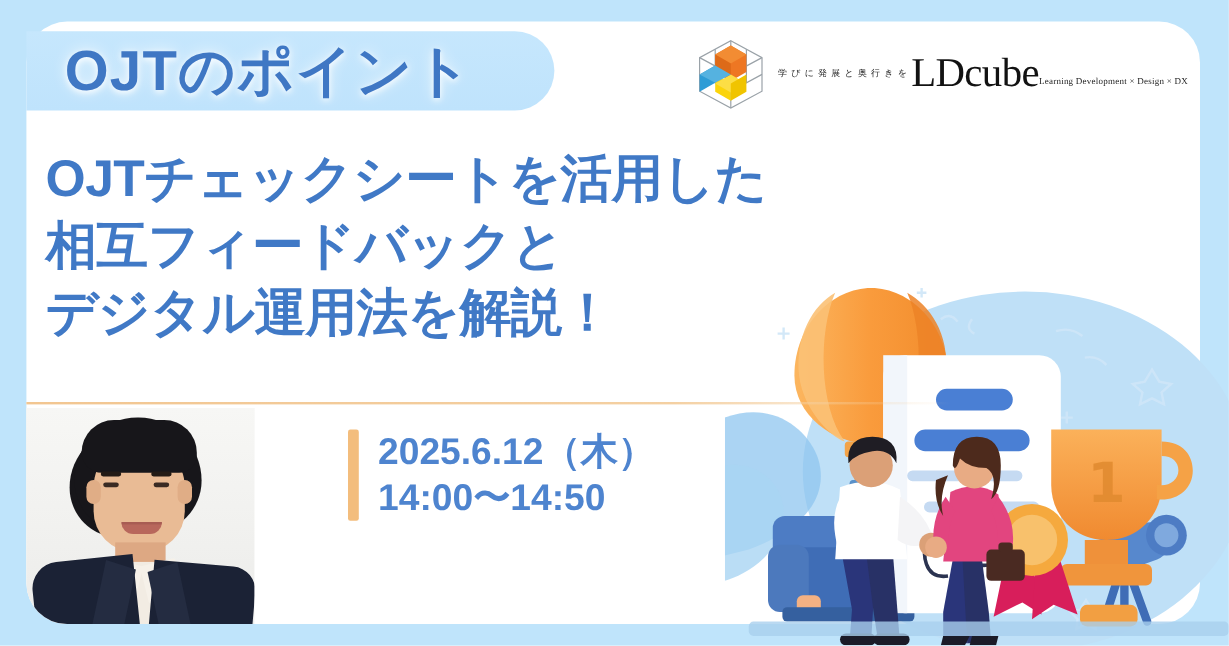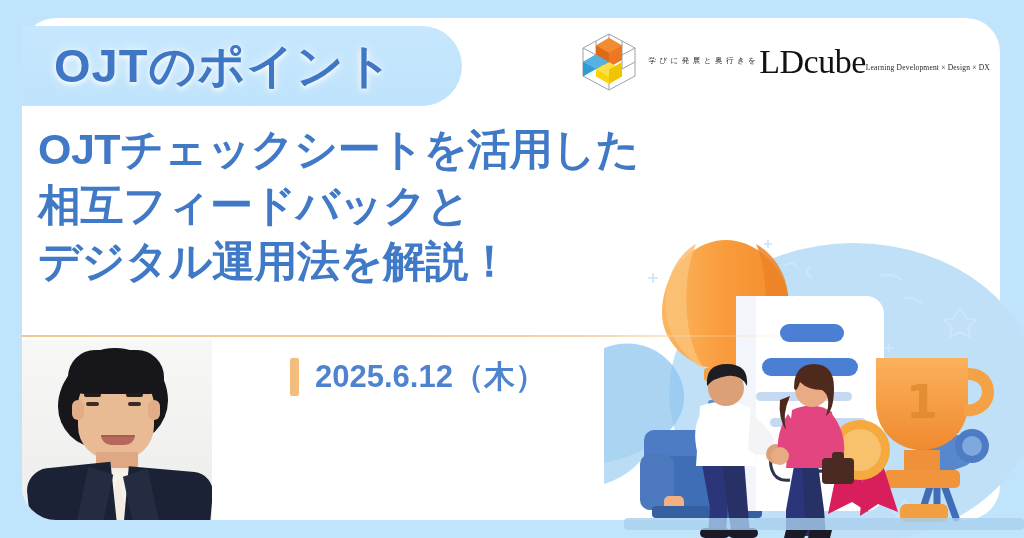--- a/index.html
+++ b/index.html
@@ -17,21 +17,21 @@
     width:978px; height:502px;
     background:#ffffff;
     border-radius:34px;
     overflow:hidden;
   }
 
   
   #badge {
     position:absolute;
     left:22px; top:26px;
-    width:440px; height:80px;
+    width:440px; height:66px;
     background:linear-gradient(180deg,#c6e7fd 0%,#bfe3fc 100%);
     border-radius:0 40px 40px 0;
     display:flex; align-items:center;
     padding-left:32px;
     z-index:6;
   }
   #badge-text {
     font-size:47px;
     font-weight:bold;
     color:#3f77c4;
@@ -373,17 +373,18 @@
   <div class="ph-jacket-l"></div>
   <div class="ph-jacket-r"></div>
   <div class="ph-lapel-l"></div>
   <div class="ph-lapel-r"></div>
 </div>
 
 <div id="datebox">
   <div id="date-bar"></div>
   <div id="date-lines">
     <div>2025.6.12（木）</div>
+    <div>14:00〜14:50</div>
   </div>
 </div>
 
 <div id="speaker">
 </div>
 
 </body></html>

